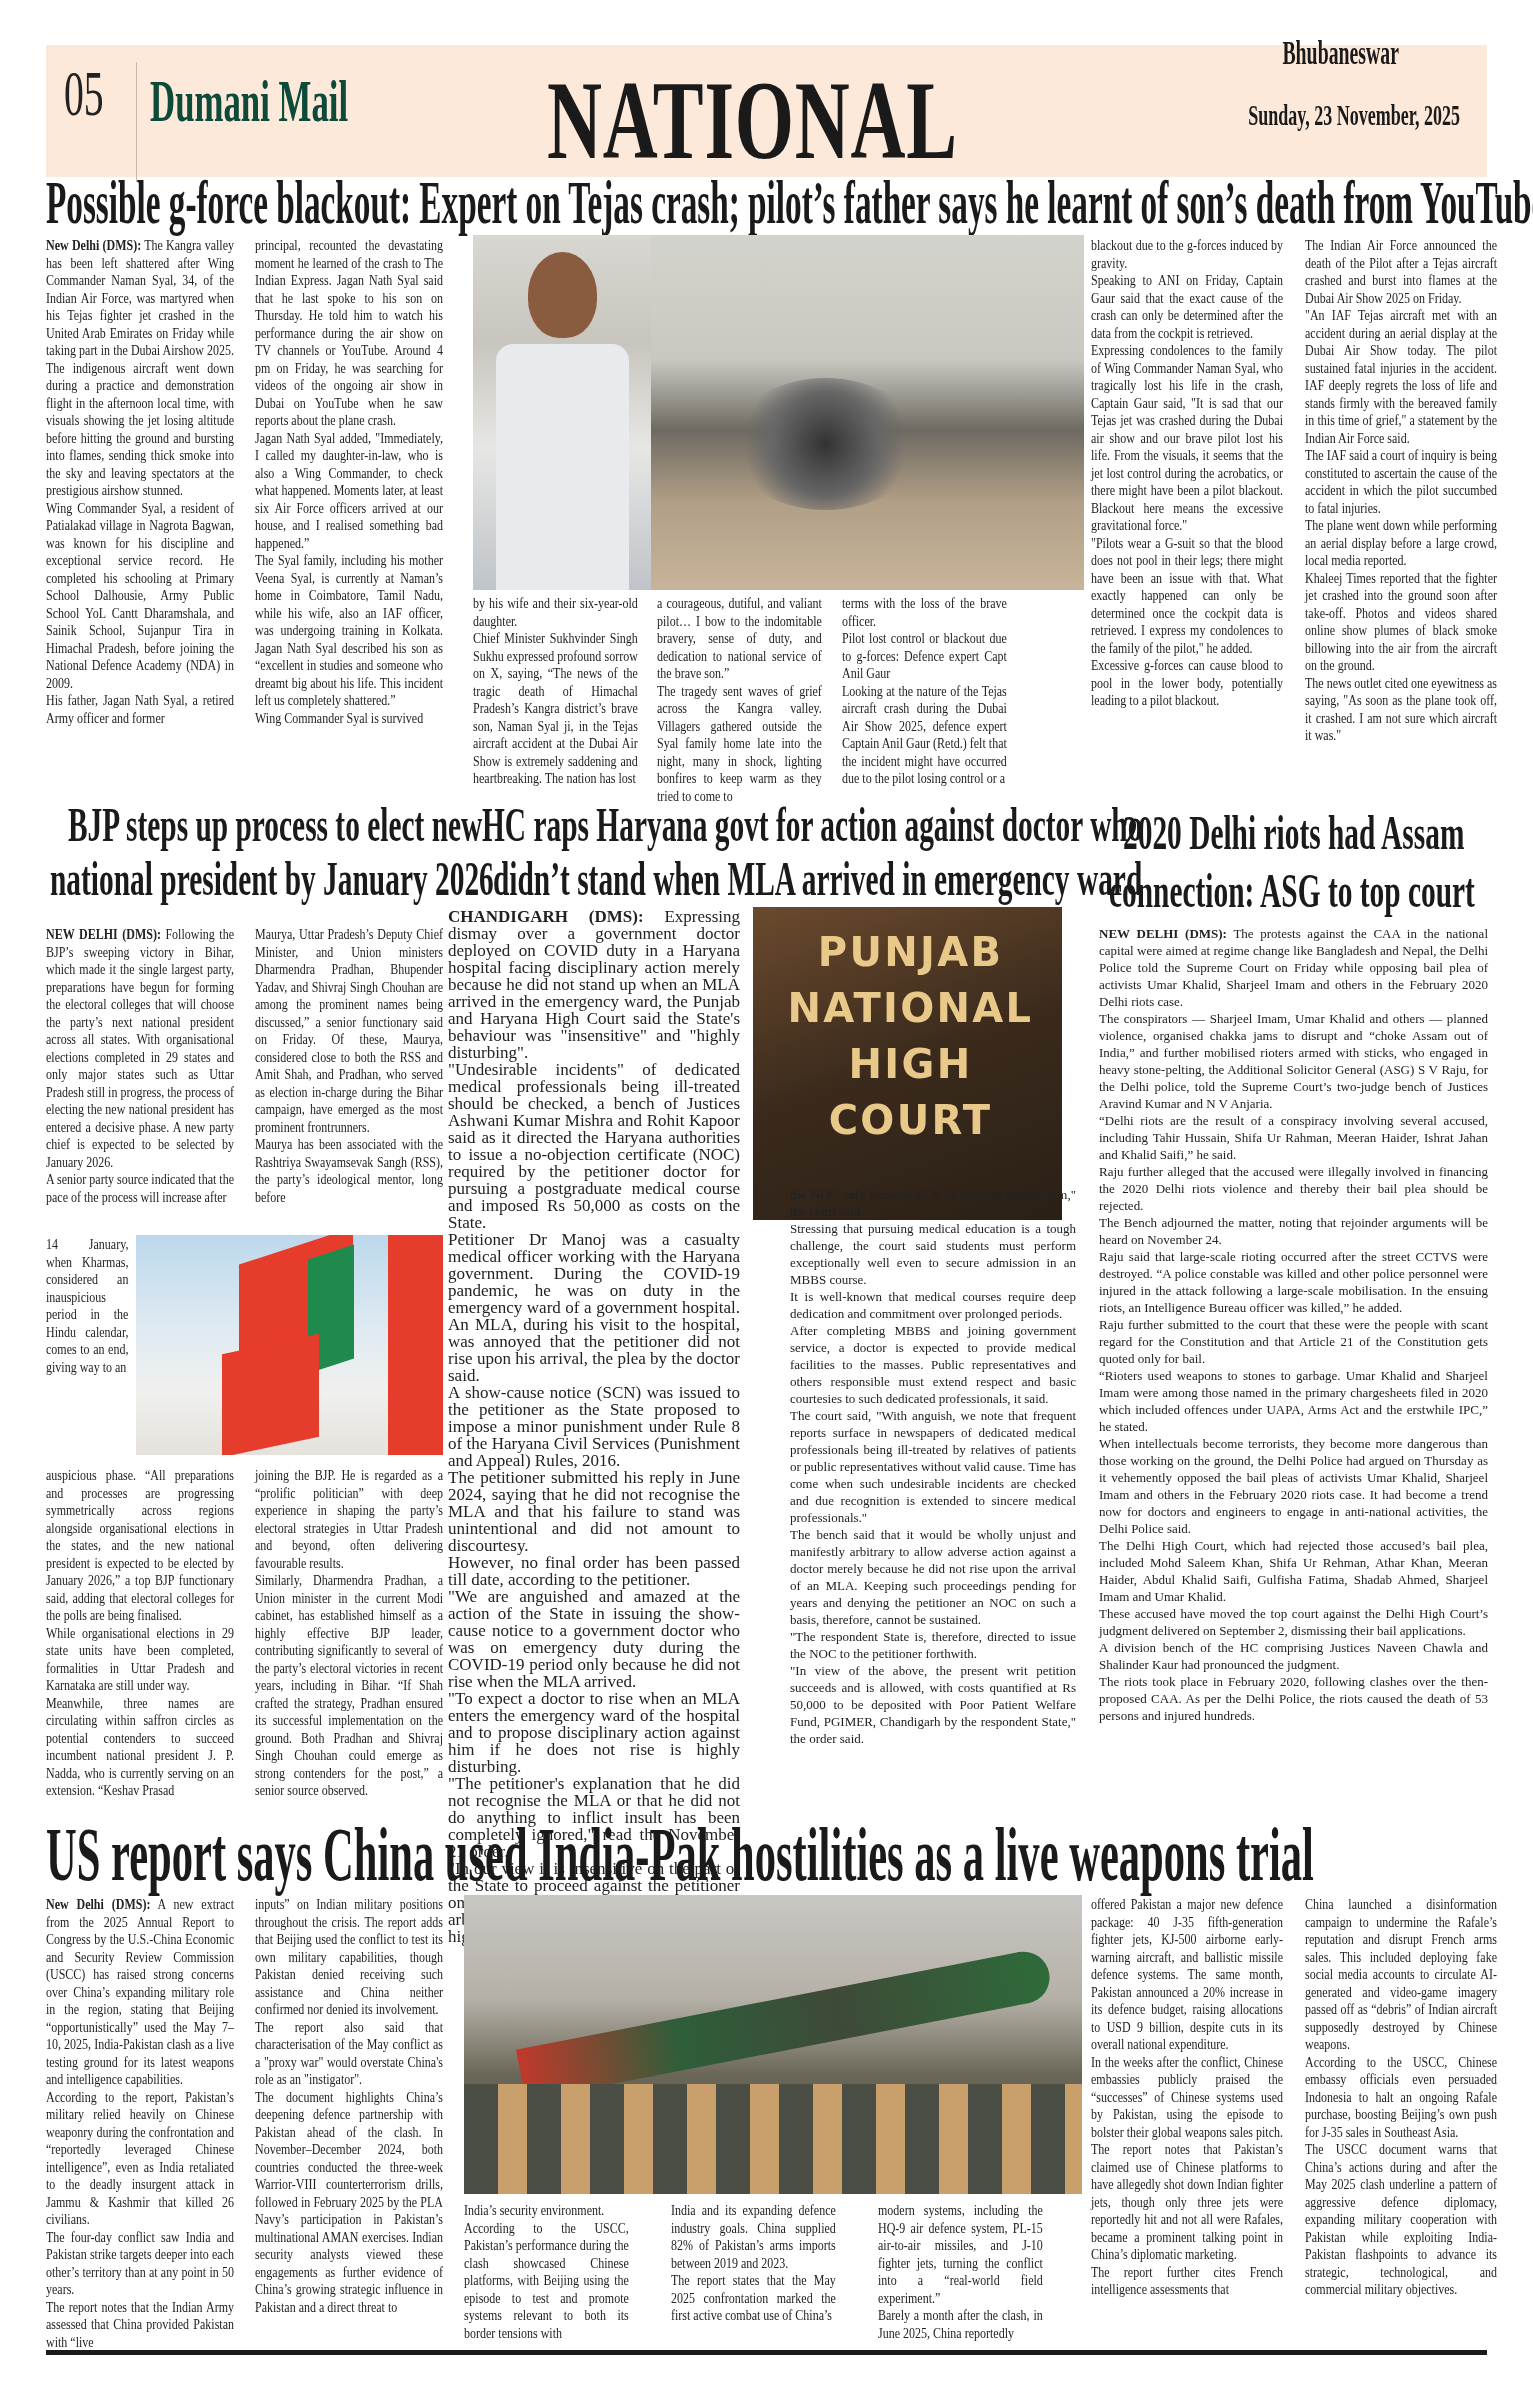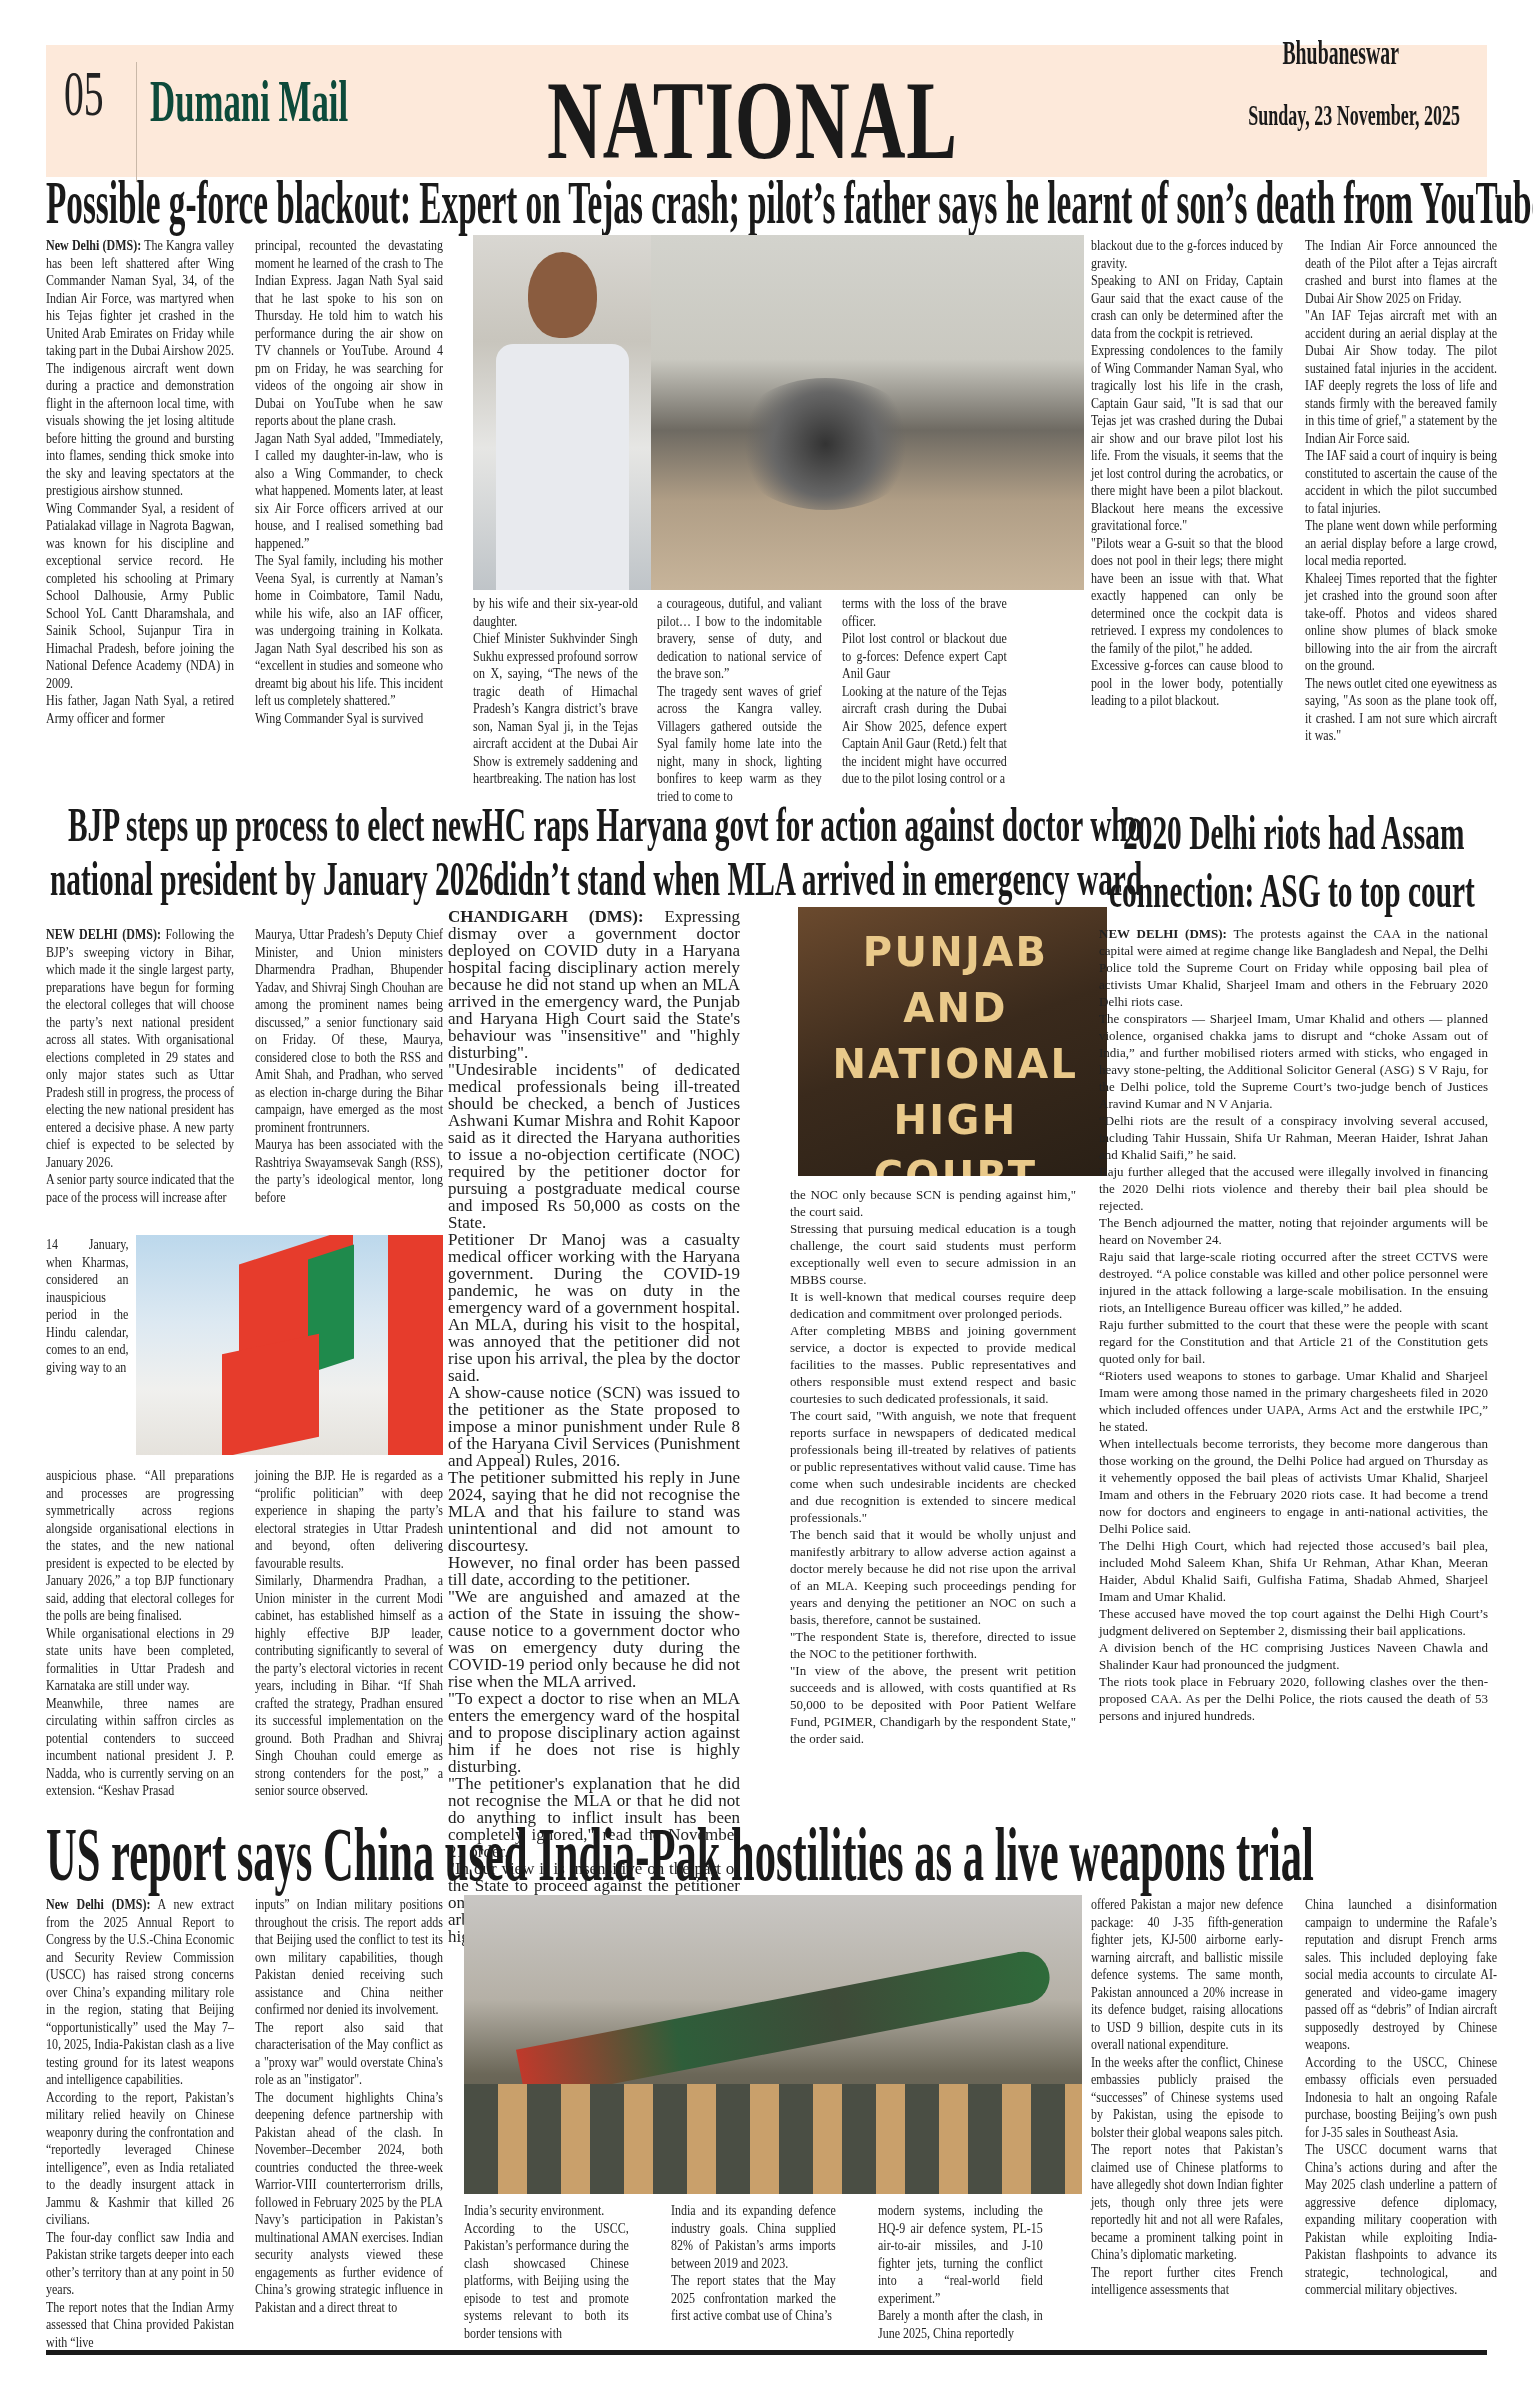--- a/index.html
+++ b/index.html
@@ -69,24 +69,23 @@
   <div class="abs" style="left:252px;top:0;width:56px;height:220px;background:#e63c2c;"></div>
   <div class="abs" style="left:86px;top:109px;width:97px;height:103px;background:#e63c2c;transform:skewY(-12deg);"></div>
 </div>
 
 <div class="abs head" style="left:482px;top:800px;font-size:49px;transform:scaleX(0.6);">HC raps Haryana govt for action against doctor who</div>
 <div class="abs head" style="left:493px;top:854px;font-size:49px;transform:scaleX(0.6);">didn’t stand when MLA arrived in emergency ward</div>
 
 <div class="abs col" style="left:448px;top:908px;width:292px;font-size:17px;line-height:17px;">
   <p><b>CHANDIGARH (DMS):</b> <span>Expressing dismay over a government doctor deployed on COVID duty in a Haryana hospital facing disciplinary action merely because he did not stand up when an MLA arrived in the emergency ward, the Punjab and Haryana High Court said the State's behaviour was "insensitive" and "highly disturbing".<br>"Undesirable incidents" of dedicated medical professionals being ill-treated should be checked, a bench of Justices Ashwani Kumar Mishra and Rohit Kapoor said as it directed the Haryana authorities to issue a no-objection certificate (NOC) required by the petitioner doctor for pursuing a postgraduate medical course and imposed Rs 50,000 as costs on the State.<br>Petitioner Dr Manoj was a casualty medical officer working with the Haryana government. During the COVID-19 pandemic, he was on duty in the emergency ward of a government hospital. An MLA, during his visit to the hospital, was annoyed that the petitioner did not rise upon his arrival, the plea by the doctor said.<br>A show-cause notice (SCN) was issued to the petitioner as the State proposed to impose a minor punishment under Rule 8 of the Haryana Civil Services (Punishment and Appeal) Rules, 2016.<br>The petitioner submitted his reply in June 2024, saying that he did not recognise the MLA and that his failure to stand was unintentional and did not amount to discourtesy.<br>However, no final order has been passed till date, according to the petitioner.<br>"We are anguished and amazed at the action of the State in issuing the show-cause notice to a government doctor who was on emergency duty during the COVID-19 period only because he did not rise when the MLA arrived.<br>"To expect a doctor to rise when an MLA enters the emergency ward of the hospital and to propose disciplinary action against him if he does not rise is highly disturbing.<br>"The petitioner's explanation that he did not recognise the MLA or that he did not do anything to inflict insult has been completely ignored," read the November 21 order.<br>"In our view it is insensitive on the part of the State to proceed against the petitioner on such a charge. It would be equally arbitrary to deny him the right to pursue higher medical education by withholding</span></p>
 </div>
-<div class="abs img" style="left:798px;top:907px;width:309px;height:269px;background:linear-gradient(160deg,#6b4a2e 0%,#3a2a1c 50%,#2a2016 100%);">
+<div class="abs img" style="left:753px;top:907px;width:309px;height:313px;background:linear-gradient(160deg,#6b4a2e 0%,#3a2a1c 50%,#2a2016 100%);">
   <div class="abs" style="left:23px;top:17px;width:269px;text-align:center;color:#e9c98a;font-family:'DejaVu Sans',sans-serif;font-weight:bold;font-size:40px;line-height:56px;letter-spacing:2.3px;">
     <div>PUNJAB</div>
-    <div>AND</div>
     <div>NATIONAL</div>
     <div>HIGH COURT</div>
   </div>
 </div>
 <div class="abs col" style="left:790px;top:1186px;width:286px;font-size:13px;line-height:17px;">the NOC only because SCN is pending against him," the court said.<br>Stressing that pursuing medical education is a tough challenge, the court said students must perform exceptionally well even to secure admission in an MBBS course.<br>It is well-known that medical courses require deep dedication and commitment over prolonged periods.<br>After completing MBBS and joining government service, a doctor is expected to provide medical facilities to the masses. Public representatives and others responsible must extend respect and basic courtesies to such dedicated professionals, it said.<br>The court said, "With anguish, we note that frequent reports surface in newspapers of dedicated medical professionals being ill-treated by relatives of patients or public representatives without valid cause. Time has come when such undesirable incidents are checked and due recognition is extended to sincere medical professionals."<br>The bench said that it would be wholly unjust and manifestly arbitrary to allow adverse action against a doctor merely because he did not rise upon the arrival of an MLA. Keeping such proceedings pending for years and denying the petitioner an NOC on such a basis, therefore, cannot be sustained.<br>"The respondent State is, therefore, directed to issue the NOC to the petitioner forthwith.<br>"In view of the above, the present writ petition succeeds and is allowed, with costs quantified at Rs 50,000 to be deposited with Poor Patient Welfare Fund, PGIMER, Chandigarh by the respondent State," the order said.</div>
 
 <div class="abs head" style="left:1123px;top:808px;font-size:49px;transform:scaleX(0.6);">2020 Delhi riots had Assam</div>
 <div class="abs head" style="left:1109px;top:866px;font-size:49px;transform:scaleX(0.6);">connection: ASG to top court</div>
 <div class="abs col" style="left:1099px;top:925px;width:389px;font-size:13px;line-height:17px;">
   <p><b>NEW DELHI (DMS):</b> <span>The protests against the CAA in the national capital were aimed at regime change like Bangladesh and Nepal, the Delhi Police told the Supreme Court on Friday while opposing bail plea of activists Umar Khalid, Sharjeel Imam and others in the February 2020 Delhi riots case.<br>The conspirators — Sharjeel Imam, Umar Khalid and others — planned violence, organised chakka jams to disrupt and “choke Assam out of India,” and further mobilised rioters armed with sticks, who engaged in heavy stone-pelting, the Additional Solicitor General (ASG) S V Raju, for the Delhi police, told the Supreme Court’s two-judge bench of Justices Aravind Kumar and N V Anjaria.<br>“Delhi riots are the result of a conspiracy involving several accused, including Tahir Hussain, Shifa Ur Rahman, Meeran Haider, Ishrat Jahan and Khalid Saifi,” he said.<br>Raju further alleged that the accused were illegally involved in financing the 2020 Delhi riots violence and thereby their bail plea should be rejected.<br>The Bench adjourned the matter, noting that rejoinder arguments will be heard on November 24.<br>Raju said that large-scale rioting occurred after the street CCTVS were destroyed. “A police constable was killed and other police personnel were injured in the attack following a large-scale mobilisation. In the ensuing riots, an Intelligence Bureau officer was killed,” he added.<br>Raju further submitted to the court that these were the people with scant regard for the Constitution and that Article 21 of the Constitution gets quoted only for bail.<br>“Rioters used weapons to stones to garbage. Umar Khalid and Sharjeel Imam were among those named in the primary chargesheets filed in 2020 which included offences under UAPA, Arms Act and the erstwhile IPC,” he stated.<br>When intellectuals become terrorists, they become more dangerous than those working on the ground, the Delhi Police had argued on Thursday as it vehemently opposed the bail pleas of activists Umar Khalid, Sharjeel Imam and others in the February 2020 riots case. It had become a trend now for doctors and engineers to engage in anti-national activities, the Delhi Police said.<br>The Delhi High Court, which had rejected those accused’s bail plea, included Mohd Saleem Khan, Shifa Ur Rehman, Athar Khan, Meeran Haider, Abdul Khalid Saifi, Gulfisha Fatima, Shadab Ahmed, Sharjeel Imam and Umar Khalid.<br>These accused have moved the top court against the Delhi High Court’s judgment delivered on September 2, dismissing their bail applications.<br>A division bench of the HC comprising Justices Naveen Chawla and Shalinder Kaur had pronounced the judgment.<br>The riots took place in February 2020, following clashes over the then-proposed CAA. As per the Delhi Police, the riots caused the death of 53 persons and injured hundreds.</span></p>

